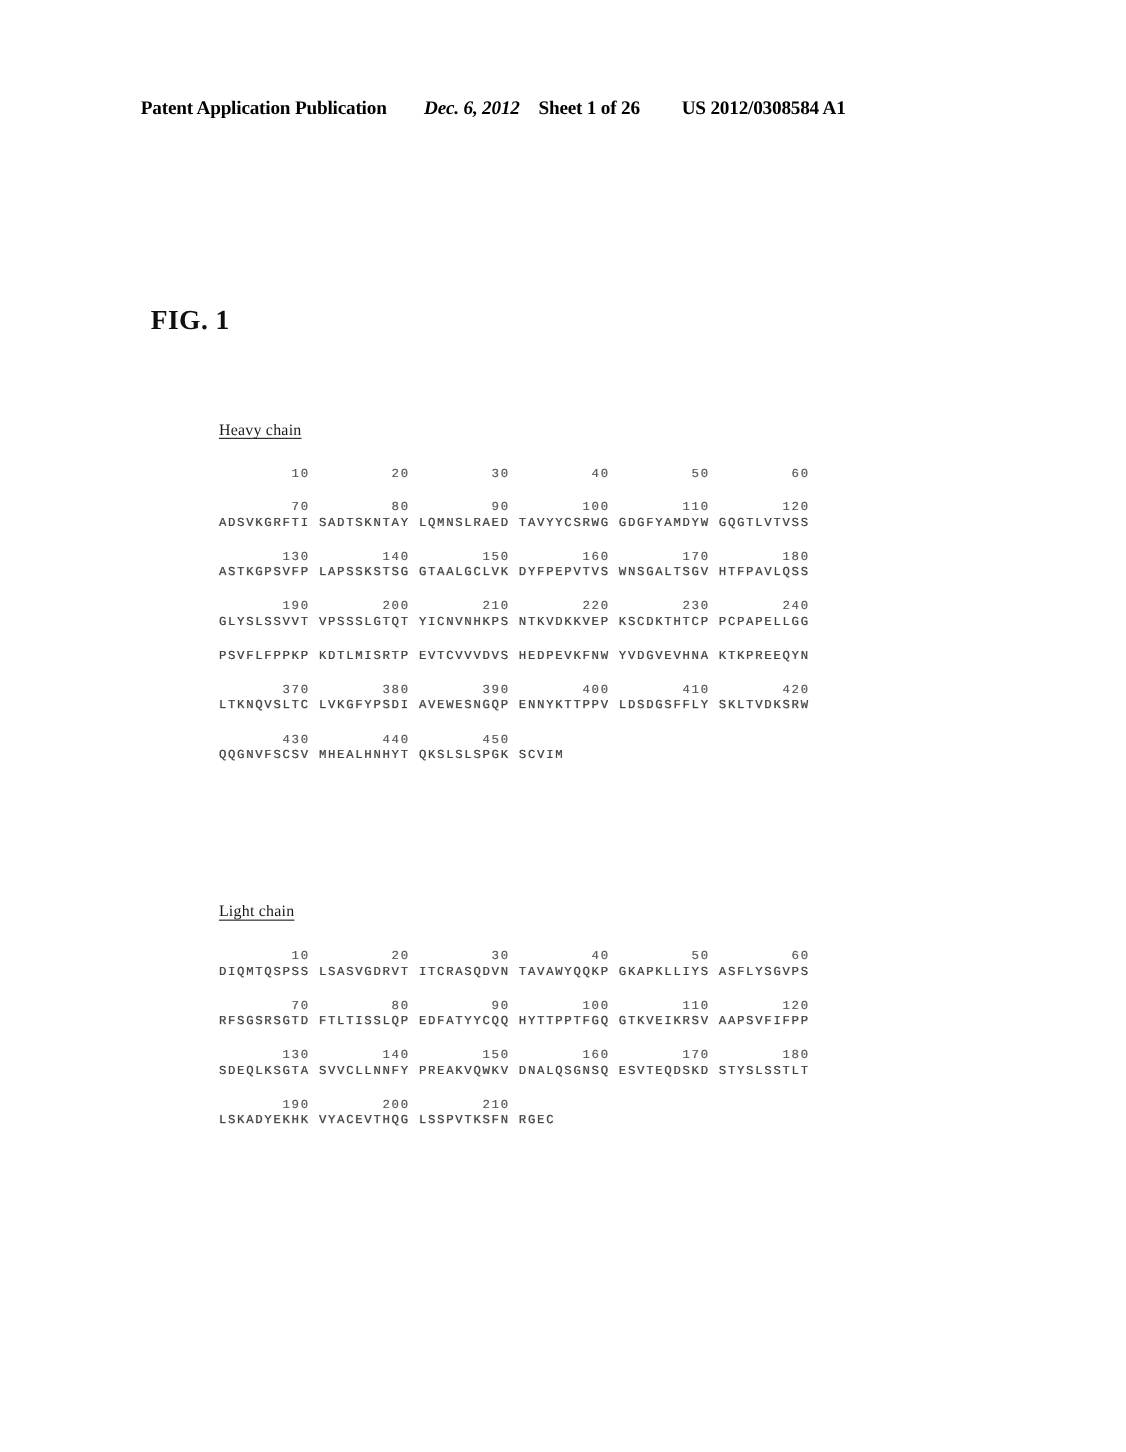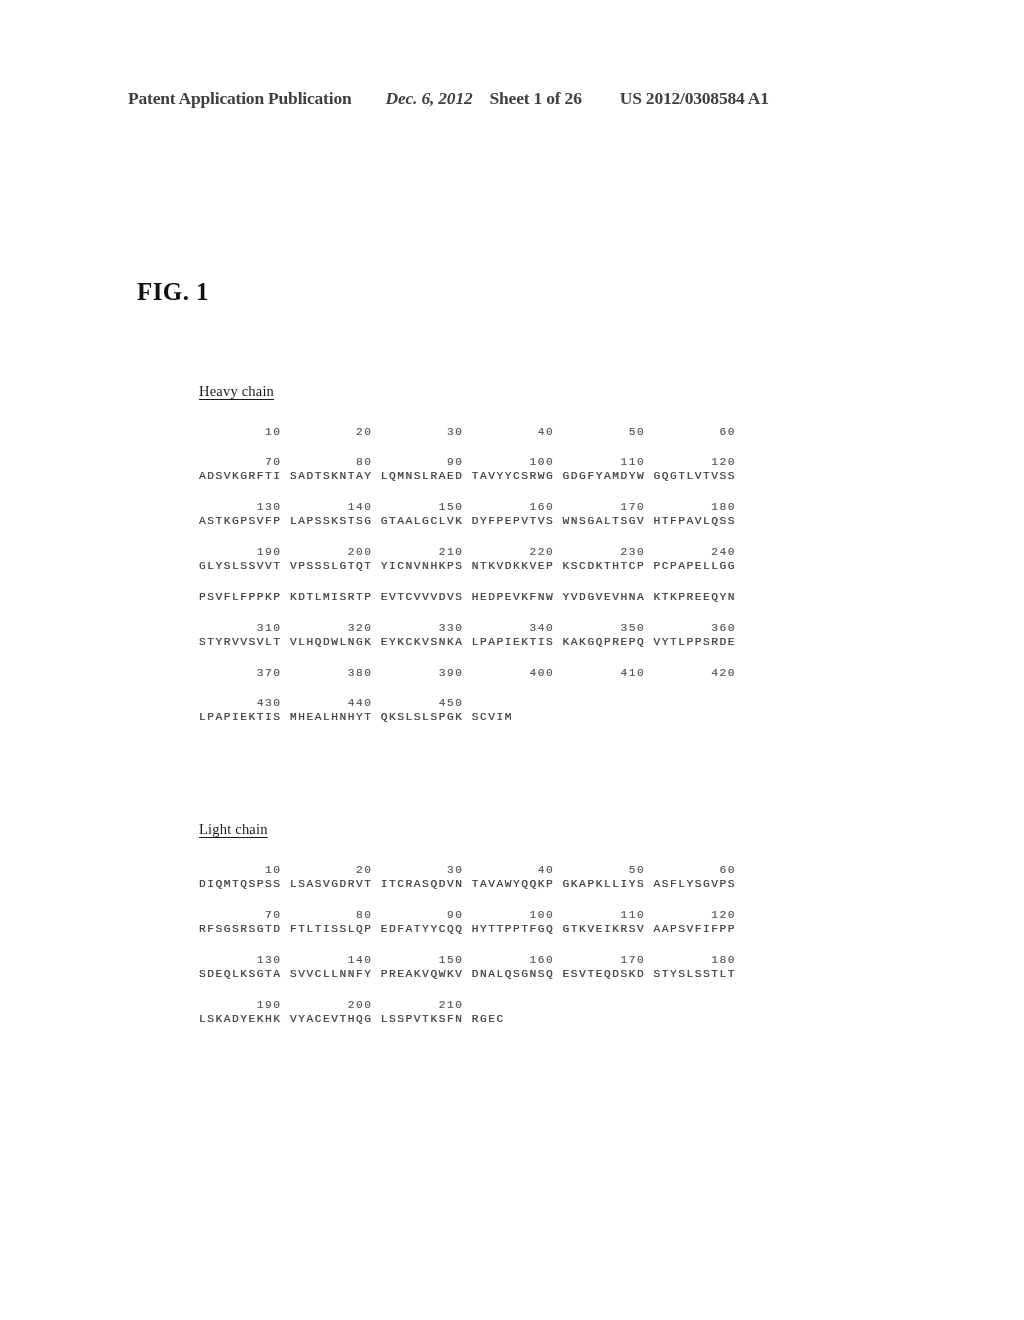--- a/index.html
+++ b/index.html
@@ -21,21 +21,21 @@
     position: absolute;
     top: 88px;
     left: 128px;
     width: 768px;
     display: flex;
     align-items: baseline;
     font-family: "Liberation Serif", serif;
     font-weight: bold;
     font-size: 17.5px;
     letter-spacing: -0.2px;
-    color: #404040;
+    color: #000000;
     white-space: nowrap;
   }
   .hdr-pub       { margin-right: 34px; }
   .hdr-date      { margin-right: 17px; font-style: italic; }
   .hdr-sheet     { margin-right: 38px; }
   .hdr-number    { }
 
   
   .fig-label {
     position: absolute;
@@ -135,29 +135,26 @@
         <div class="residue-line">ASTKGPSVFP LAPSSKSTSG GTAALGCLVK DYFPEPVTVS WNSGALTSGV HTFPAVLQSS</div>
       </div>
       <div class="seq-row">
         <div class="ruler-line">       190        200        210        220        230        240</div>
         <div class="residue-line">GLYSLSSVVT VPSSSLGTQT YICNVNHKPS NTKVDKKVEP KSCDKTHTCP PCPAPELLGG</div>
       </div>
       <div class="seq-row">
         <div class="residue-line">PSVFLFPPKP KDTLMISRTP EVTCVVVDVS HEDPEVKFNW YVDGVEVHNA KTKPREEQYN</div>
       </div>
       <div class="seq-row">
-        <div class="ruler-line">       310        320        330        340        350        360</div>
-        <div class="residue-line">STYRVVSVLT VLHQDWLNGK EYKCKVSNKA LPAPIEKTIS KAKGQPREPQ VYTLPPSRDE</div>
-      </div>
-      <div class="seq-row">
         <div class="ruler-line">       370        380        390        400        410        420</div>
+        <div class="residue-line">LTKNQVSLTC LVKGFYPSDI AVEWESNGQP ENNYKTTPPV LDSDGSFFLY SKLTVDKSRW</div>
       </div>
       <div class="seq-row">
         <div class="ruler-line">       430        440        450</div>
-        <div class="residue-line">LPAPIEKTIS MHEALHNHYT QKSLSLSPGK SCVIM</div>
+        <div class="residue-line">QQGNVFSCSV MHEALHNHYT QKSLSLSPGK SCVIM</div>
       </div>
     </div>
 </div>
 
 <div class="chain-block" id="light-chain-block">
   <div class="chain-title">Light chain</div>
   <div class="seq-rows" id="light-chain-rows">
       <div class="seq-row">
         <div class="ruler-line">        10         20         30         40         50         60</div>
         <div class="residue-line">DIQMTQSPSS LSASVGDRVT ITCRASQDVN TAVAWYQQKP GKAPKLLIYS ASFLYSGVPS</div>

